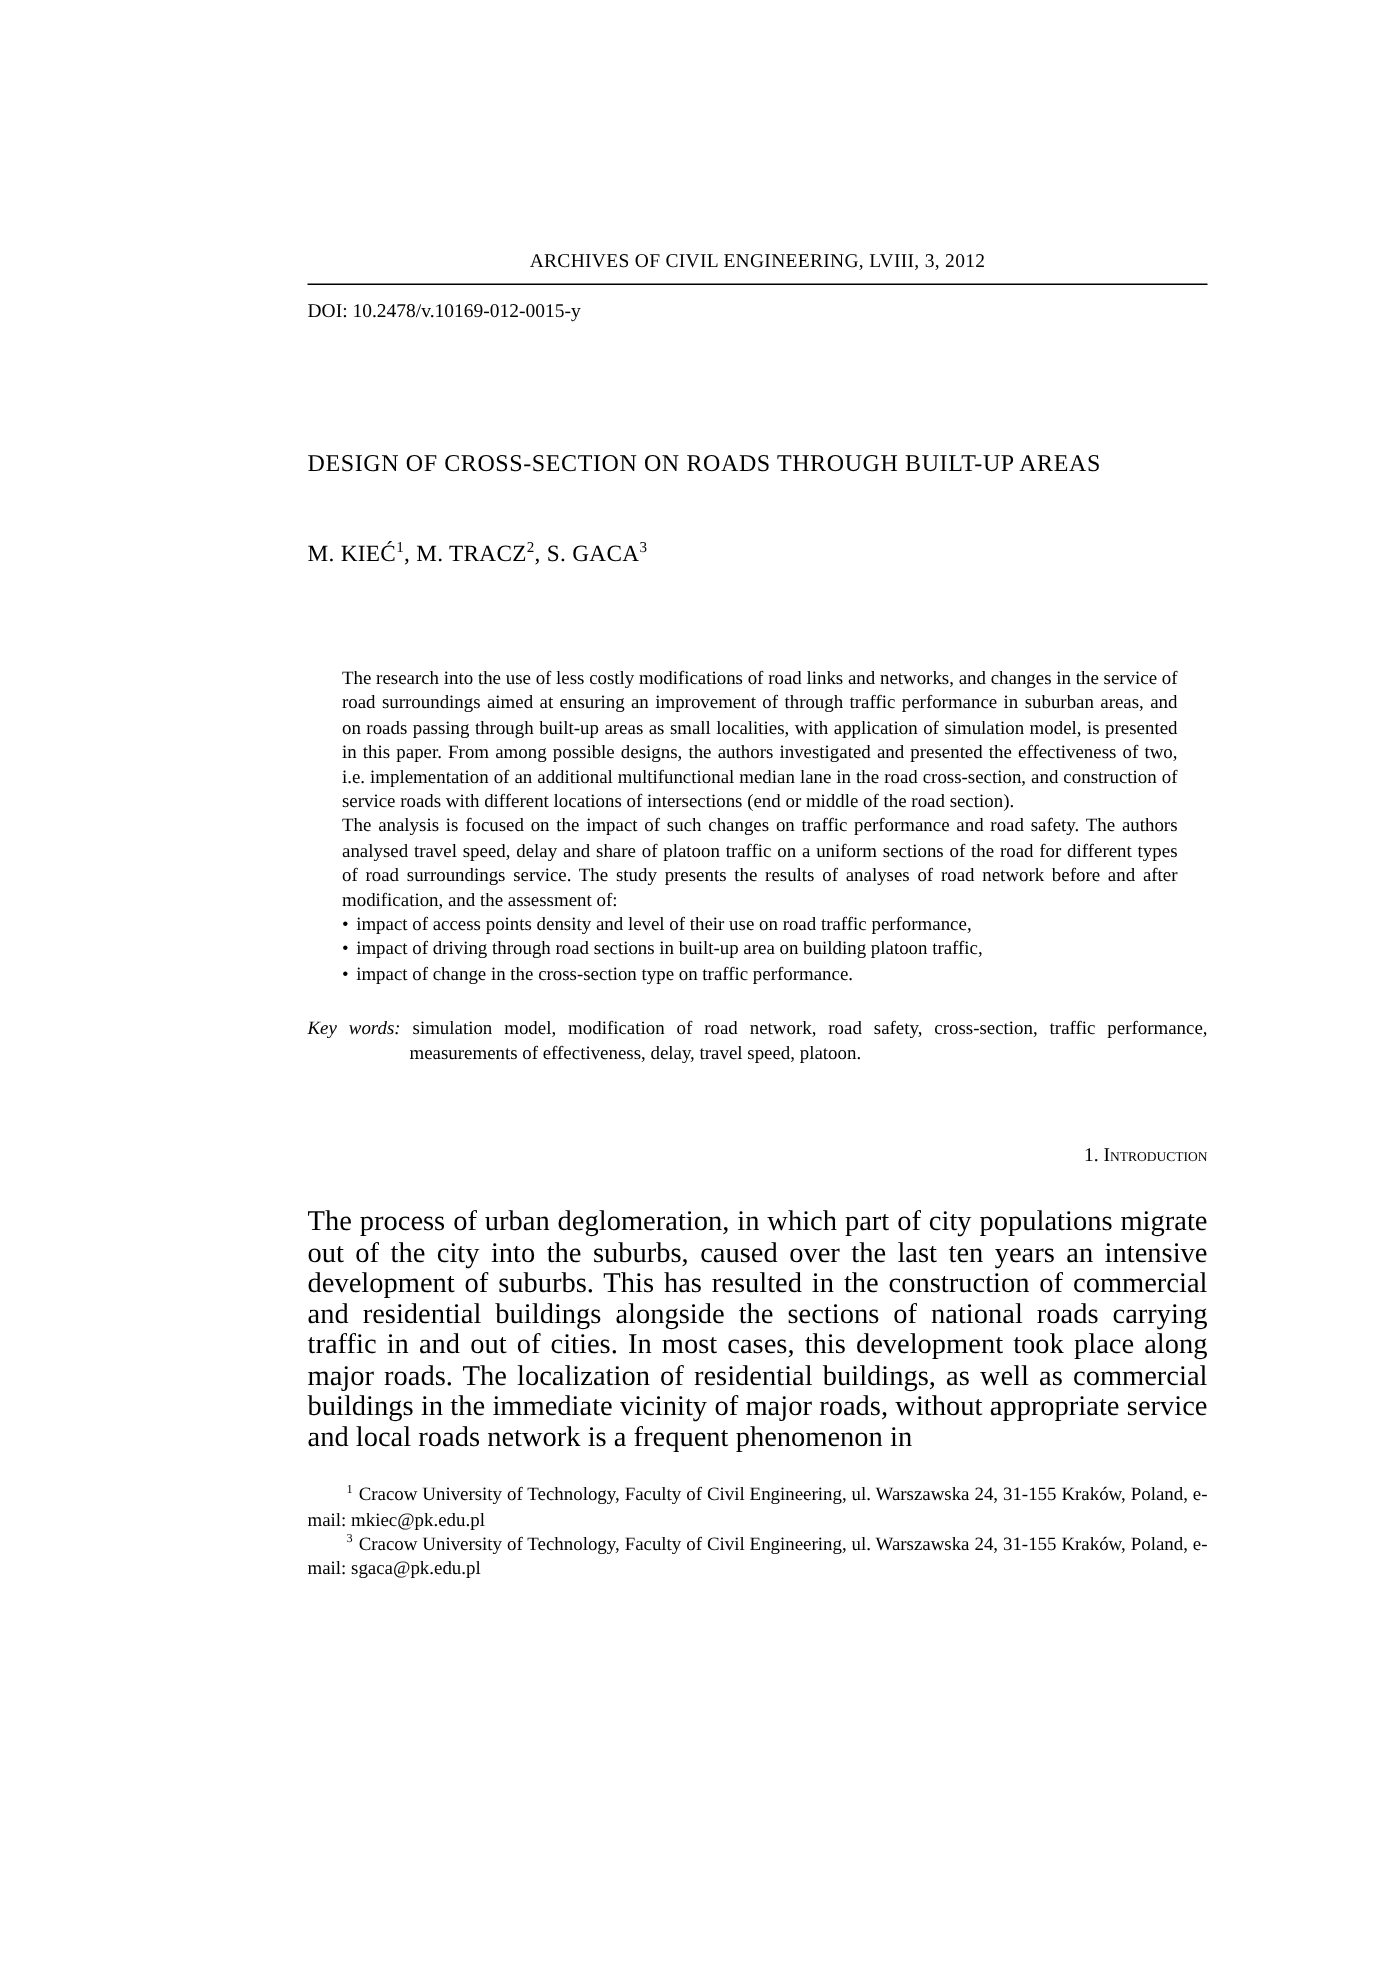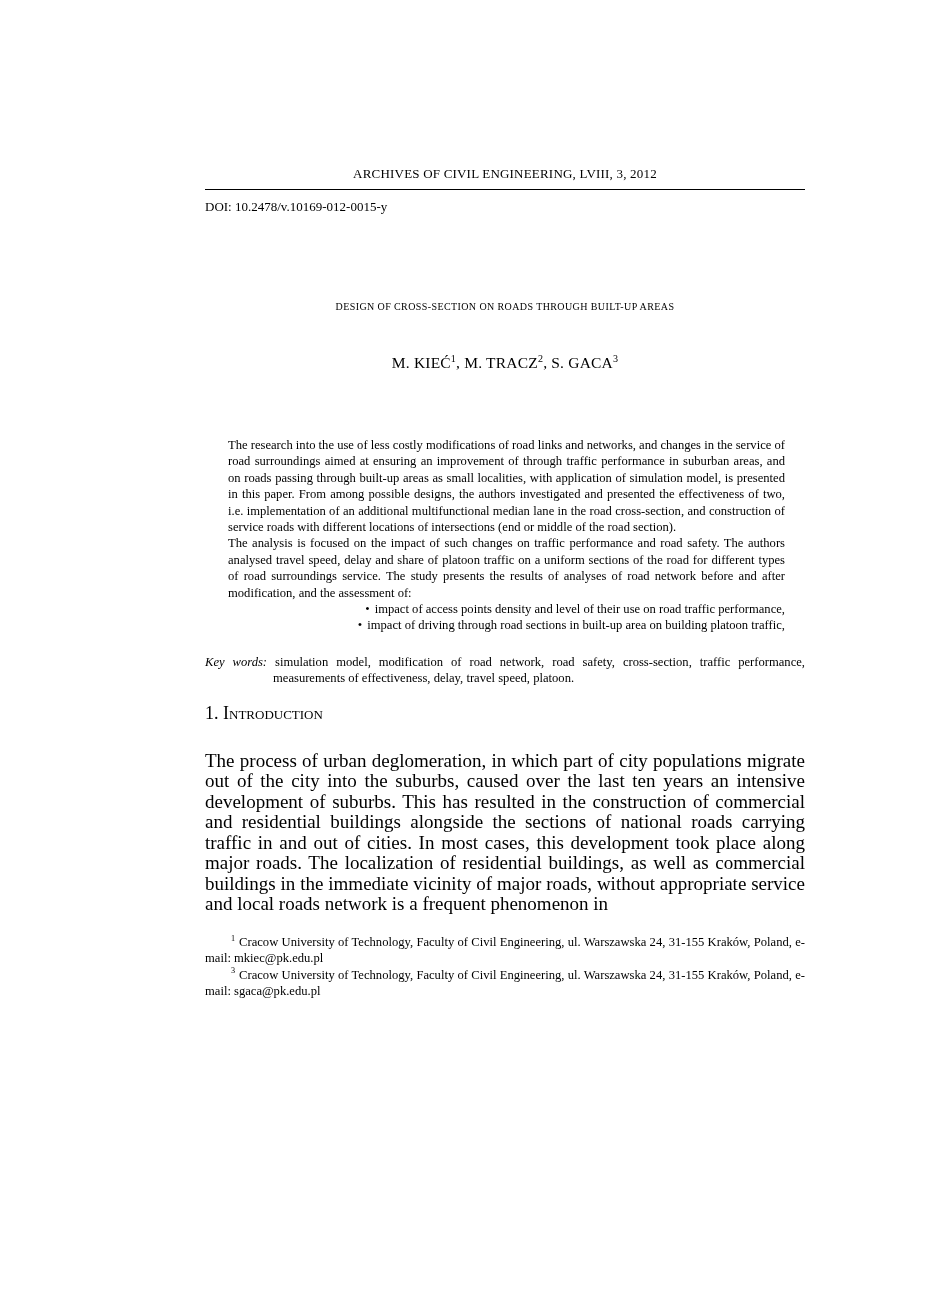--- a/index.html
+++ b/index.html
@@ -36,65 +36,64 @@
     border: none;
     border-top: 1px solid #000;
     margin: 7px 0 0 0;
   }
   .doi {
     font-size: 13px;
     margin-top: 9px;
   }
   .paper-title {
     margin: 86px 0 0 0;
-    text-align: center;
-    font-size: 10px;
+    text-align: left;
+    font-size: 16px;
     font-weight: normal;
     letter-spacing: 0.4px;
   }
   .authors {
     margin-top: 42px;
-    text-align: center;
     font-size: 15.5px;
     letter-spacing: 0.2px;
   }
   .authors sup, .footnote sup {
     font-size: 0.65em;
     line-height: 0;
   }
   .abstract {
     margin: 65px 20px 0 23px;
     font-size: 12.6px;
     line-height: 16.4px;
     text-align: justify;
   }
   .abstract p {
     margin: 0;
   }
   .abstract .bullet-line {
-    text-align: right;
+    text-align: left;
   }
   .bullet-marker {
     margin-right: 5px;
   }
   .keywords {
     margin: 20px 0 0 0;
     font-size: 12.6px;
     line-height: 16.4px;
     padding-left: 68px;
     text-indent: -68px;
     text-align: justify;
   }
   .keywords .kw-label {
     font-style: italic;
   }
   .section-heading {
-    margin: 16px 0 0 0;
-    text-align: left;
-    font-size: 18px;
+    margin: 52px 0 0 0;
+    text-align: right;
+    font-size: 13px;
     font-weight: normal;
   }
   .section-heading .section-title-text {
     font-variant: small-caps;
   }
   .body-text {
     margin: 27px 0 0 0;
     font-size: 19px;
     line-height: 20.5px;
     text-align: justify;
@@ -127,20 +126,21 @@
 
     <div class="authors">
       <span><span>M. KIEĆ</span><sup>1</sup><span>, </span></span><span><span>M. TRACZ</span><sup>2</sup><span>, </span></span><span><span>S. GACA</span><sup>3</sup></span>
     </div>
 
     <div class="abstract">
       <p>The research into the use of less costly modifications of road links and networks, and changes in the service of road surroundings aimed at ensuring an improvement of through traffic performance in suburban areas, and on roads passing through built-up areas as small localities, with application of simulation model, is presented in this paper. From among possible designs, the authors investigated and presented the effectiveness of two, i.e. implementation of an additional multifunctional median lane in the road cross-section, and construction of service roads with different locations of intersections (end or middle of the road section).</p>
       <p>The analysis is focused on the impact of such changes on traffic performance and road safety. The authors analysed travel speed, delay and share of platoon traffic on a uniform sections of the road for different types of road surroundings service. The study presents the results of analyses of road network before and after modification, and the assessment of:</p>
       <div class="bullet-line"><span class="bullet-marker">•</span><span>impact of access points density and level of their use on road traffic performance,</span></div>
       <div class="bullet-line"><span class="bullet-marker">•</span><span>impact of driving through road sections in built-up area on building platoon traffic,</span></div>
+      <div class="bullet-line"><span class="bullet-marker">•</span><span>impact of change in the cross-section type on traffic performance.</span></div>
     </div>
 
     <div class="keywords">
       <span class="kw-label">Key words:</span><span> simulation model, modification of road network, road safety, cross-section, traffic performance, measurements of effectiveness, delay, travel speed, platoon.</span>
     </div>
 
     <h2 class="section-heading">
       <span>1.</span>
       <span class="section-title-text">Introduction</span>
     </h2>

